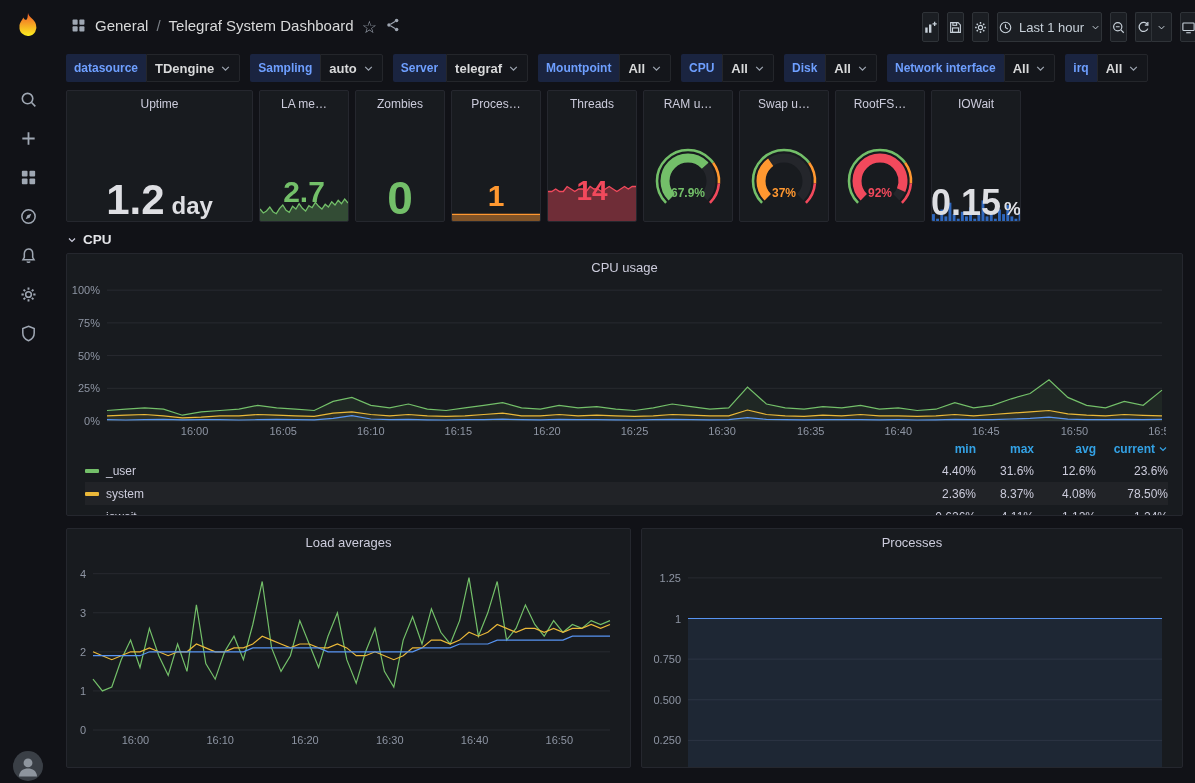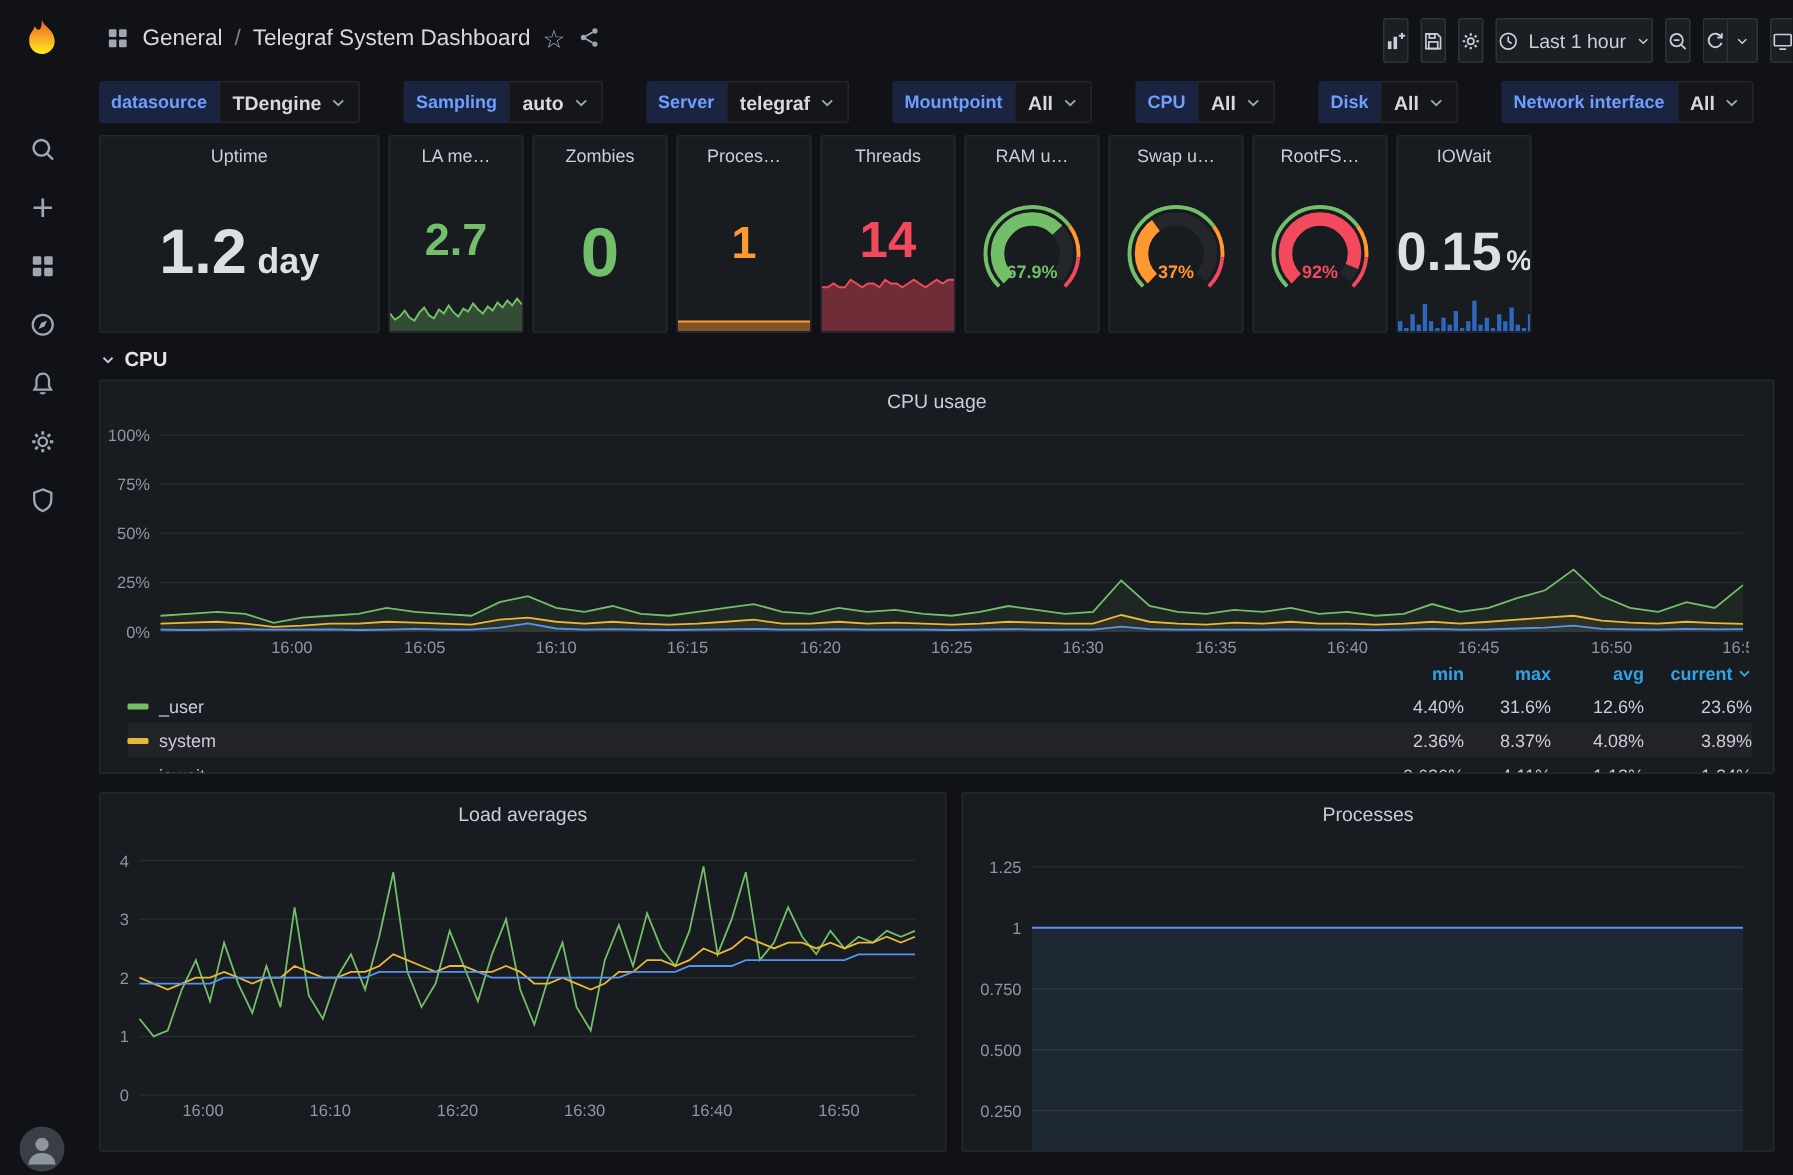--- a/index.html
+++ b/index.html
@@ -34,49 +34,49 @@
   .star-glyph { font-size:17px; color:#9fa7b3; cursor:pointer; }
   .tb-right { display:flex; align-items:center; gap:8px; }
   .tbtn { height:30px; display:flex; align-items:center; gap:6px; padding:0 0; background:#1b1e23; border:1px solid #2f3338; border-radius:2px; color:#c7d0d9; cursor:pointer; font-size:13px; white-space:nowrap; }
   .tbtn svg { width:15px; height:15px; }
   .tbtn.split-l { border-right:none; border-radius:2px 0 0 2px; }
   .tbtn.split-r { border-radius:0 2px 2px 0; padding:0 4px; }
   .btn-group { display:flex; }
   .tbtn.clipped { margin-right:-14px; }
 
   
-  .filters { display:flex; gap:29px; padding:6px 12px 8px 10px; flex-wrap:nowrap; }
+  .filters { display:flex; gap:10px; padding:6px 12px 8px 10px; flex-wrap:nowrap; }
   .chip { display:flex; align-items:stretch; }
   .chip-label { display:flex; align-items:center; background:#1a2440; color:#6e9fff; font-size:12px; font-weight:600; padding:0 8px; height:28px; border-radius:2px 0 0 2px; white-space:nowrap; }
   .chip-value { display:flex; align-items:center; gap:6px; background:#14161b; border:1px solid #24262b; color:#d8d9da; font-size:13px; padding:0 8px; height:28px; border-radius:0 2px 2px 0; cursor:pointer; white-space:nowrap;font-weight:bold; }
   .chip-value svg { width:11px; height:11px; color:#9fa7b3; }
 
   
   .section-head { display:flex; align-items:center; gap:5px; margin:2px 12px 6px 10px; cursor:pointer; }
   .section-head svg { width:12px; height:12px; color:#ccccdc; }
   .section-title { font-size:13.5px; font-weight:700; color:#e3e4e8; }
 
   
   .panel { background:#181b1f; border:1px solid #25272e; border-radius:2px; position:relative; overflow:hidden; }
   .panel-title { text-align:center; font-size:12px; font-weight:400; color:#ccccdc; padding-top:6px; white-space:nowrap; overflow:hidden; cursor:pointer; }
   .panel-title.lg { font-size:13px; }
 
   .stats-row { margin:0 0 0 10px; display:grid; grid-template-columns:187px repeat(8,90px) 200px; gap:6px; height:132px; }
-  .stat-body { position:absolute; left:0; right:0; top:24px; bottom:0; display:flex; align-items:center; justify-content:center; }
+  .stat-body { position:absolute; left:0; right:0; top:24px; bottom:0; display:flex; align-items:flex-end; justify-content:center; }
   .stat-num { font-weight:600; line-height:1; display:flex; align-items:baseline; justify-content:center; z-index:2; }
   .v-white { color:#dedfe3; }
   .v-green { color:#73BF69; }
   .v-orange { color:#FF9830; }
   .v-red { color:#F2495C; }
   .n-uptime { font-size:42px; gap:7px; }
   .n-uptime .unit { font-size:24px; font-weight:600; }
   .n-la { font-size:30px; margin-bottom:14px; }
   .n-zombies { font-size:46px; }
   .n-proc { font-size:30px; margin-bottom:10px; }
-  .n-threads { font-size:34px; margin-bottom:16px; }
+  .n-threads { font-size:28px; margin-bottom:16px; }
   .n-iowait { font-size:36px; gap:3px; }
   .n-iowait .unit { font-size:19px; }
   .spark { position:absolute; left:0; right:0; bottom:0; line-height:0; z-index:1; }
   .gauge-host { line-height:0; margin-top:2px; }
 
   .cpu-panel { margin:0 12px 0 10px; height:263px; }
   .chart-host { line-height:0; }
 
   
   .legend { padding:0 14px 0 18px; }
@@ -535,21 +535,21 @@
           <span class="lg-val">23.6%</span>
         </div>
         <div class="lg-grid lg-row hl r1">
           <span class="lg-name">
               <i class="sw"></i>
               <span>system</span>
             </span>
           <span class="lg-val">2.36%</span>
           <span class="lg-val">8.37%</span>
           <span class="lg-val">4.08%</span>
-          <span class="lg-val">3.89%</span>
+          <span class="lg-val">78.50%</span>
         </div>
         <div class="lg-grid lg-row r2">
           <span class="lg-name">
               <i class="sw"></i>
               <span>iowait</span>
             </span>
           <span class="lg-val">0.626%</span>
           <span class="lg-val">4.11%</span>
           <span class="lg-val">1.12%</span>
           <span class="lg-val">1.24%</span>

